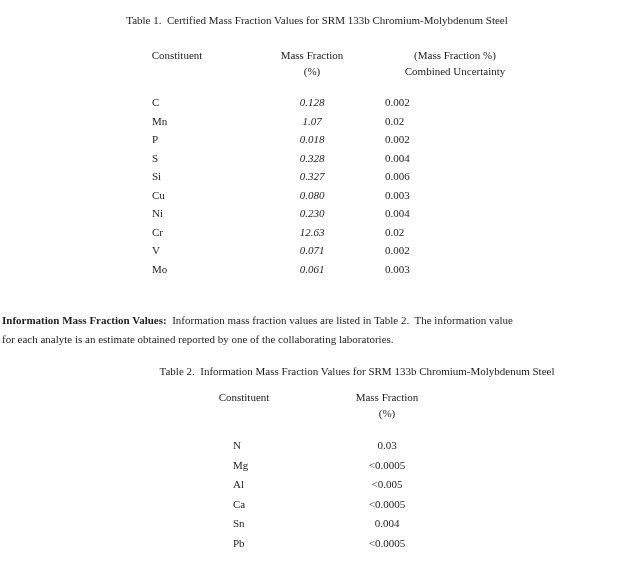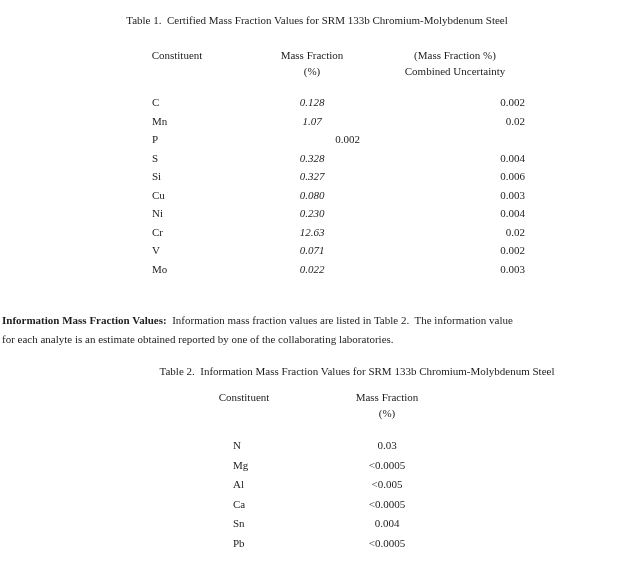--- a/index.html
+++ b/index.html
@@ -27,21 +27,21 @@
   .t1-head { top: 47px; display: flex; line-height: 16px; }
   .t1h { text-align: center; box-sizing: border-box; }
   .t1h1 { margin-left: 137px; width: 80px; }
   .t1h2 { margin-left: 25px;  width: 140px; }
   .t1h3 { margin-left: 3px;   width: 140px; }
   .t1-body { top: 93px; }
   .t1row { display: flex; line-height: 18.5px; }
   .t1c { box-sizing: border-box; }
   .t1c1 { margin-left: 137px; width: 80px; text-align: left; padding-left: 15px; }
   .t1c2 { margin-left: 25px;  width: 140px; text-align: center; font-style: italic; }
-  .t1c3 { margin-left: 3px;   width: 140px; text-align: right; }
+  .t1c3 { margin-left: 3px;   width: 140px; text-align: left; }
   
   .para { top: 311px; left: 2px; width: 632px; line-height: 18.5px; }
   .para-line { white-space: pre; }
   .para .bold { font-weight: bold; }
   
   .t2-title { top: 364px; padding-left: 40px; }
   .t2-head { top: 389px; display: flex; line-height: 16px; }
   .t2h { text-align: center; box-sizing: border-box; }
   .t2h1 { margin-left: 204px; width: 80px; }
   .t2h2 { margin-left: 43px;  width: 120px; }
@@ -78,20 +78,21 @@
       <div class="t1c t1c2">0.128</div>
       <div class="t1c t1c3">0.002</div>
     </div>
     <div class="t1row">
       <div class="t1c t1c1">Mn</div>
       <div class="t1c t1c2">1.07</div>
       <div class="t1c t1c3">0.02</div>
     </div>
     <div class="t1row">
       <div class="t1c t1c1">P</div>
+      <div class="t1c t1c2">0.018</div>
       <div class="t1c t1c3">0.002</div>
     </div>
     <div class="t1row">
       <div class="t1c t1c1">S</div>
       <div class="t1c t1c2">0.328</div>
       <div class="t1c t1c3">0.004</div>
     </div>
     <div class="t1row">
       <div class="t1c t1c1">Si</div>
       <div class="t1c t1c2">0.327</div>
@@ -112,21 +113,21 @@
       <div class="t1c t1c2">12.63</div>
       <div class="t1c t1c3">0.02</div>
     </div>
     <div class="t1row">
       <div class="t1c t1c1">V</div>
       <div class="t1c t1c2">0.071</div>
       <div class="t1c t1c3">0.002</div>
     </div>
     <div class="t1row">
       <div class="t1c t1c1">Mo</div>
-      <div class="t1c t1c2">0.022</div>
+      <div class="t1c t1c2">0.061</div>
       <div class="t1c t1c3">0.003</div>
     </div>
   </div>
 
   <div class="abs para">
     <div class="para-line"><span class="bold">Information Mass Fraction Values:</span><span>  Information mass fraction values are listed in Table 2.  The information value</span></div>
     <div class="para-line">for each analyte is an estimate obtained reported by one of the collaborating laboratories.</div>
   </div>
 
   <div class="abs title t2-title">Table 2.  Information Mass Fraction Values for SRM 133b Chromium-Molybdenum Steel</div>

